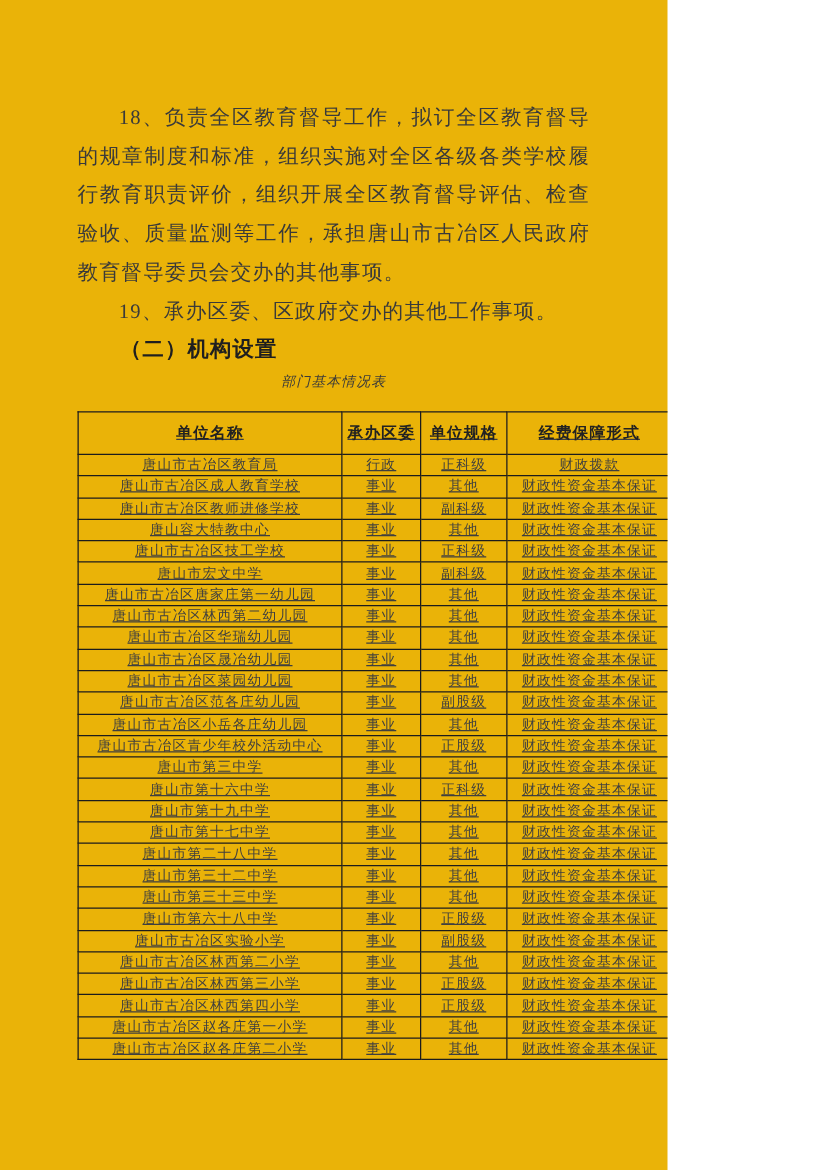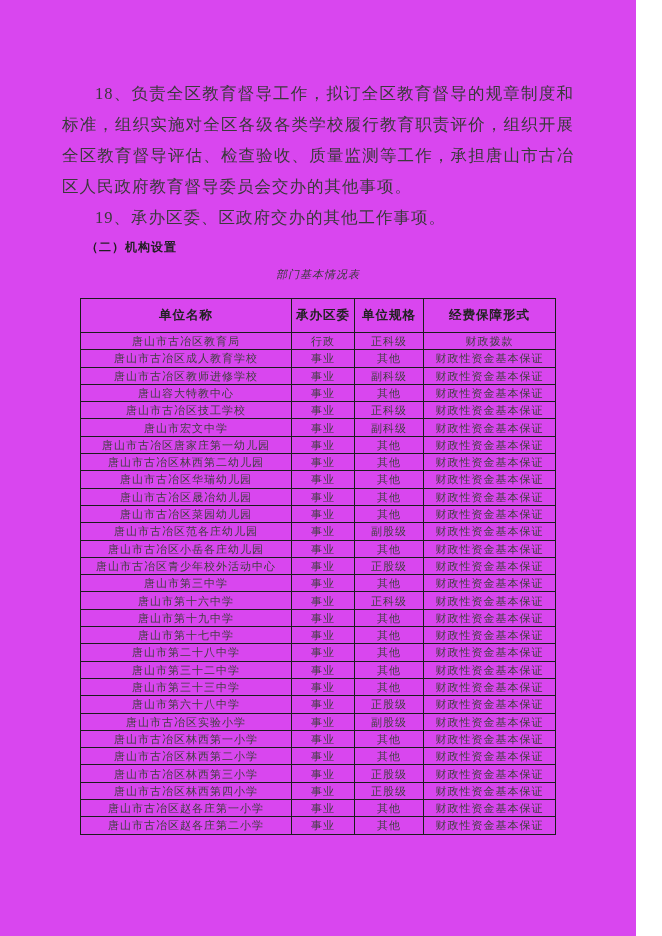--- a/index.html
+++ b/index.html
@@ -2,65 +2,65 @@
 <html><head>
 <meta charset="utf-8">
 <style>
   html, body {
     margin: 0;
     padding: 0;
     background: #ffffff;
   }
   .page {
     position: relative;
-    width: 636px;
+    width: 534px;
     height: 936px;
-    background: #d946ef;
+    background: #eab308;
     overflow: hidden;
     font-family: "Liberation Serif", "DejaVu Serif", serif;
     color: #3a3a3a;
   }
   .content {
     padding: 78px 62px 0 62px;
   }
   p.body-text {
     margin: 0;
     font-size: 16.5px;
     line-height: 31px;
     text-align: justify;
     text-justify: inter-ideograph;
     text-indent: 2em;
     letter-spacing: 1px;
     color: #3a3a3a;
   }
   .section-heading {
     margin: 0;
-    font-size: 12px;
+    font-size: 17px;
     font-weight: bold;
     line-height: 31px;
     text-indent: 2em;
     color: #1f1f1f;
     letter-spacing: 1px;
-    font-family: Liberation Mono, monospace;
   }
   .table-caption {
     text-align: center;
     font-size: 11px;
     color: #3a3a3a;
     margin: 3px 0 4px 0;
     letter-spacing: 1px;
     font-style: italic;
   }
   table.org-table {
     width: 475px;
     margin: 16px auto;
     border-collapse: collapse;
     table-layout: fixed;
     font-size: 11px;
     color: #3f3f3f;
+    text-decoration: underline;
   }
   table.org-table th,
   table.org-table td {
     border: 1px solid #1c1c1c;
     text-align: center;
     vertical-align: middle;
     padding: 0 2px;
     overflow: hidden;
     white-space: nowrap;
     letter-spacing: 1px;
@@ -238,26 +238,20 @@
             <td>正股级</td>
             <td>财政性资金基本保证</td>
           </tr>
           <tr>
             <td>唐山市古冶区实验小学</td>
             <td>事业</td>
             <td>副股级</td>
             <td>财政性资金基本保证</td>
           </tr>
           <tr>
-            <td>唐山市古冶区林西第一小学</td>
-            <td>事业</td>
-            <td>其他</td>
-            <td>财政性资金基本保证</td>
-          </tr>
-          <tr>
             <td>唐山市古冶区林西第二小学</td>
             <td>事业</td>
             <td>其他</td>
             <td>财政性资金基本保证</td>
           </tr>
           <tr>
             <td>唐山市古冶区林西第三小学</td>
             <td>事业</td>
             <td>正股级</td>
             <td>财政性资金基本保证</td>

